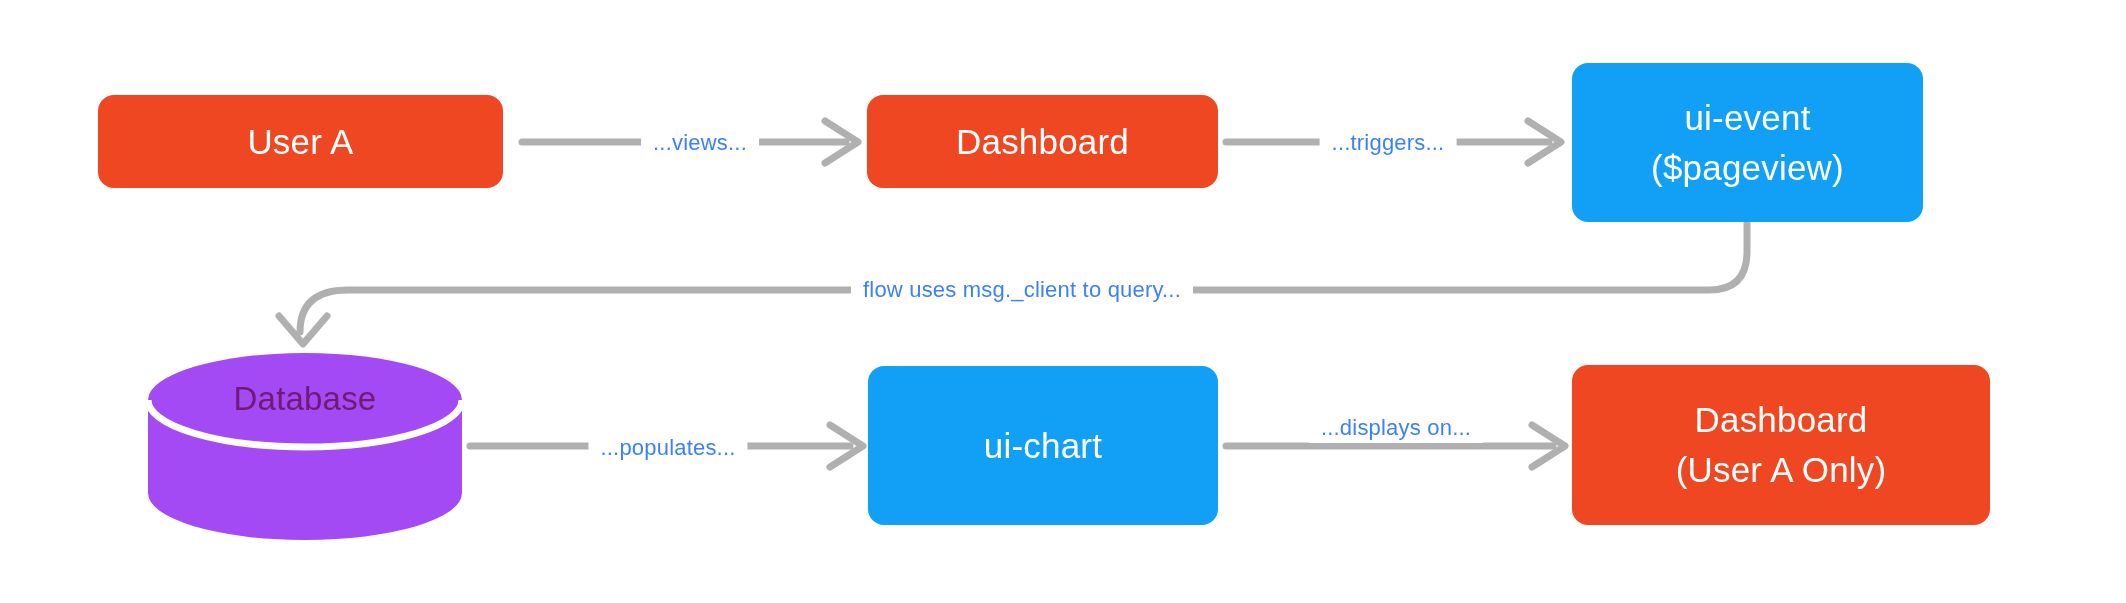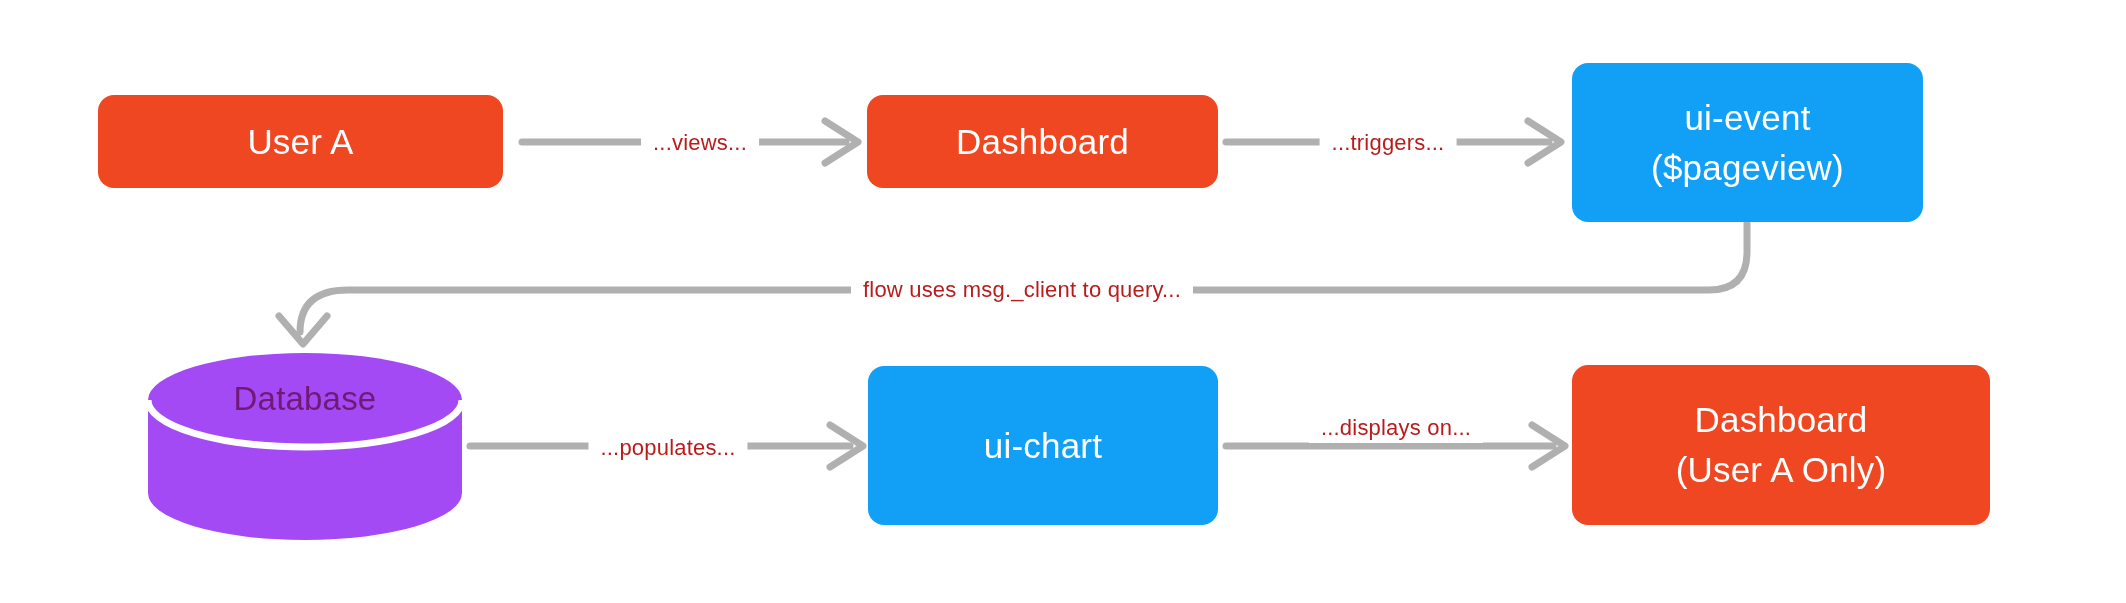--- a/index.html
+++ b/index.html
@@ -42,21 +42,21 @@
     text-align: center;
     z-index: 3;
     letter-spacing: 0.2px;
   }
   .edge-label {
     position: absolute;
     transform: translate(-50%, -50%);
     background: #ffffff;
     padding: 2px 12px;
     font-size: 22px;
-    color: #b91c1c;
+    color: #3b82f6;
     white-space: nowrap;
     z-index: 3;
     letter-spacing: 0.2px;
   }
   .lbl-views     { left: 700px;  top: 143px; }
   .lbl-triggers  { left: 1388px; top: 143px; }
   .lbl-query     { left: 1022px; top: 290px; }
   .lbl-populates { left: 668px;  top: 448px; }
   .lbl-displays  { left: 1396px; top: 428px; }
 </style>

